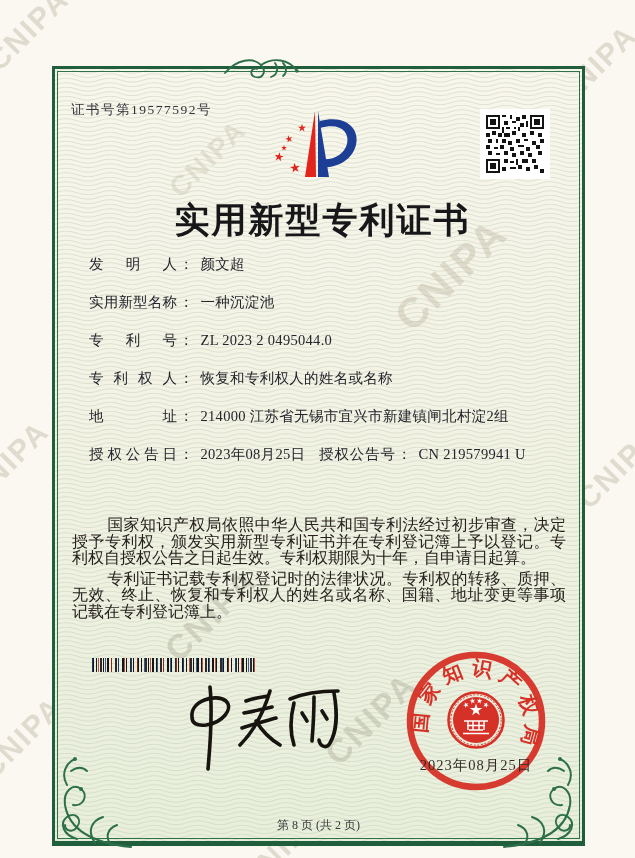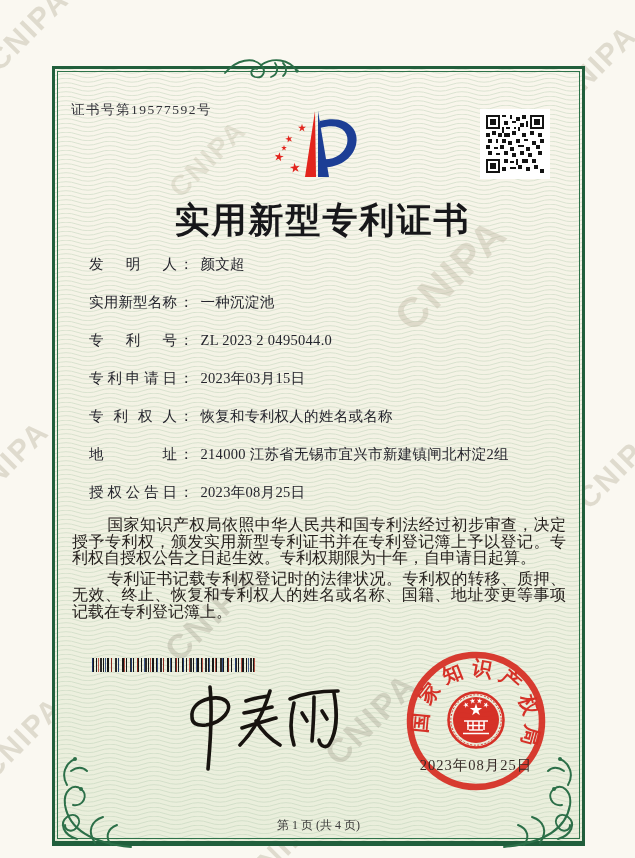--- a/index.html
+++ b/index.html
@@ -227,30 +227,30 @@
         <div class="frow">
           <span class="flabel">发明人</span><span class="fcolon">：</span><span class="fvalue">颜文超</span>
         </div>
         <div class="frow">
           <span class="flabel">实用新型名称</span><span class="fcolon">：</span><span class="fvalue">一种沉淀池</span>
         </div>
         <div class="frow">
           <span class="flabel">专利号</span><span class="fcolon">：</span><span class="fvalue">ZL 2023 2 0495044.0</span>
         </div>
         <div class="frow">
-          <span class="flabel">专利申请日</span><span class="fcolon">：</span><span class="fvalue">2023年03月15日</span>
-        </div>
-        <div class="frow">
           <span class="flabel">专利权人</span><span class="fcolon">：</span><span class="fvalue">恢复和专利权人的姓名或名称</span>
         </div>
         <div class="frow">
           <span class="flabel">地址</span><span class="fcolon">：</span><span class="fvalue">214000 江苏省无锡市宜兴市新建镇闸北村淀2组</span>
         </div>
         <div class="frow">
           <span class="flabel">授权公告日</span><span class="fcolon">：</span><span class="fvalue">2023年08月25日</span>
+          <span class="pair2">
+            <span class="flabel">授权公告号</span><span class="fcolon">：</span><span class="fvalue">CN 219579941 U</span>
+          </span>
         </div>
       </div>
 
       <div class="paras">
         <p>国家知识产权局依照中华人民共和国专利法经过初步审查，决定授予专利权，颁发实用新型专利证书并在专利登记簿上予以登记。专利权自授权公告之日起生效。专利权期限为十年，自申请日起算。</p>
         <p>专利证书记载专利权登记时的法律状况。专利权的转移、质押、无效、终止、恢复和专利权人的姓名或名称、国籍、地址变更等事项记载在专利登记簿上。</p>
       </div>
 
       <div class="barcode"></div>
 
@@ -297,17 +297,17 @@
             <path d="M-8,1 L-8,10"></path>
               <path d="M-3,1 L-3,10"></path>
               <path d="M3,1 L3,10"></path>
               <path d="M8,1 L8,10"></path>
             <path d="M-13,13.5 L13,13.5"></path>
           </g>
         </g>
         <text x="75" y="122" text-anchor="middle" font-size="14.5" fill="#2b1f1c" font-family="'Liberation Serif','DejaVu Serif',serif" style="letter-spacing:1px">2023年08月25日</text>
       </svg>
 
-      <div class="footer">第 1 页 (共 4 页)</div>
+      <div class="footer">第 8 页 (共 2 页)</div>
 
     </div>
   </div>
 </div>
 
 </body></html>

